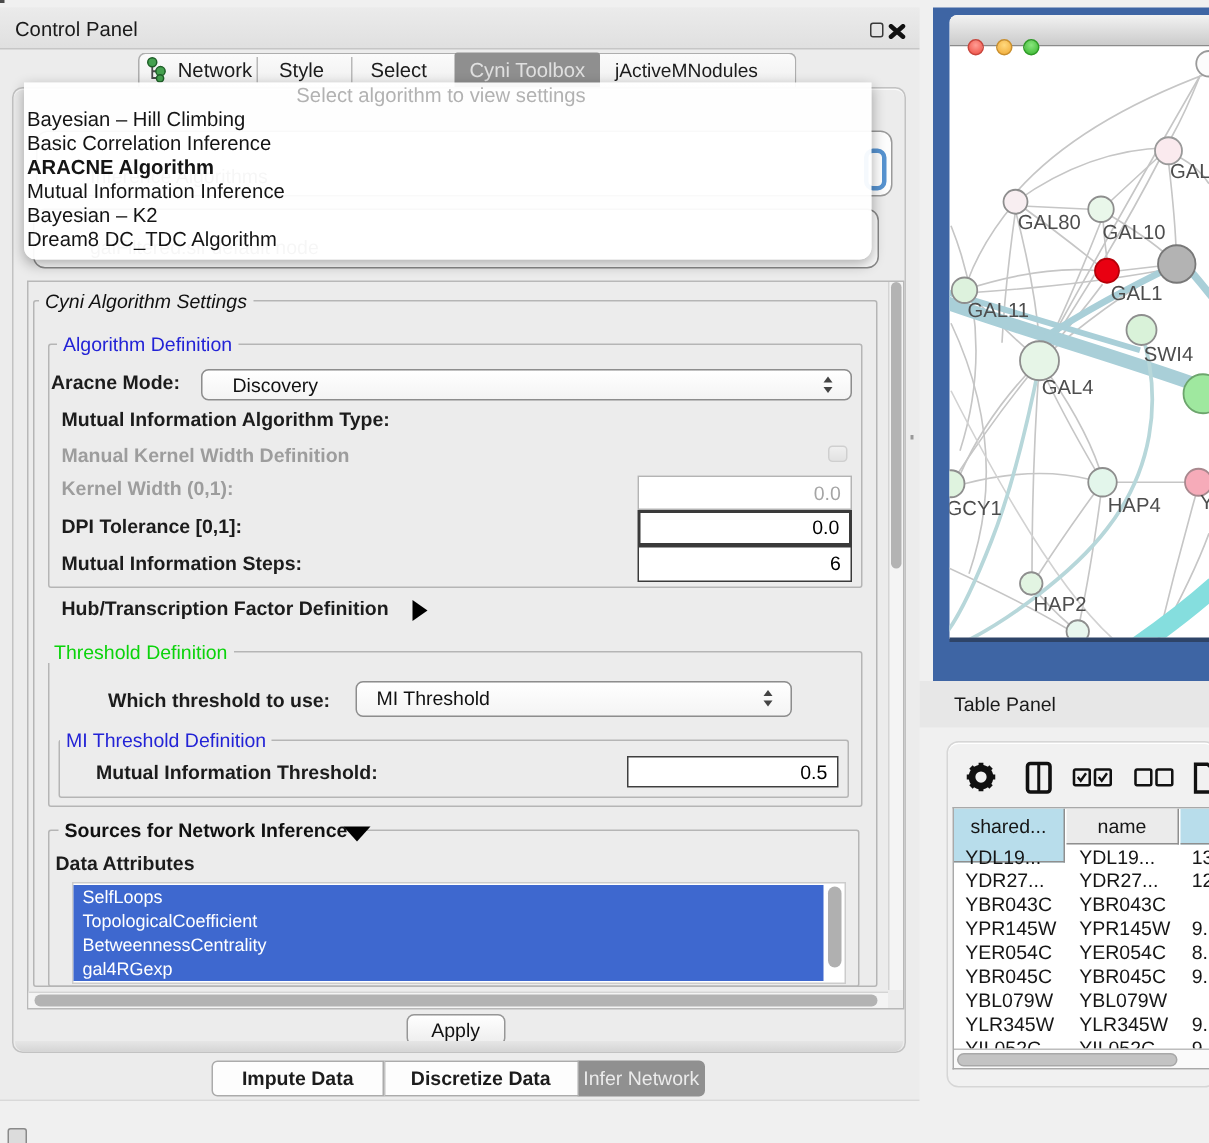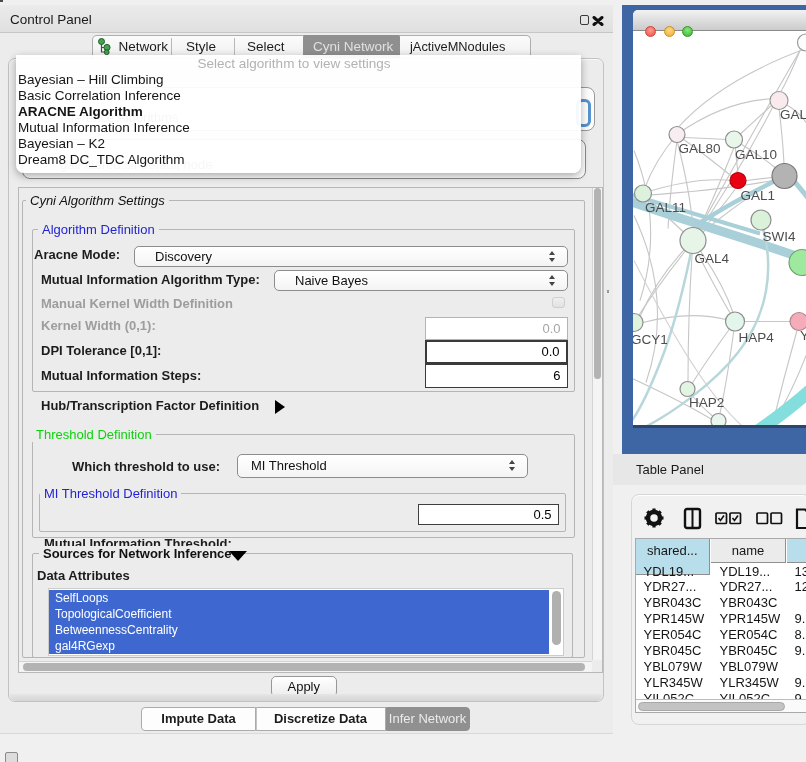--- a/index.html
+++ b/index.html
@@ -35,21 +35,21 @@
 
 <div class="abs" style="left:118.5px;top:38.5px;font-size:13.5px;color:#1c1c1c;">Network</div>
 <svg class="abs" style="left:96px;top:37px;" width="16" height="18" viewBox="0 0 16 18">
       <path d="M5.5 5 L5.5 15 L10 15 M5.5 10.5 L10 10.5" stroke="#4a4a4a" stroke-width="1.2" fill="none"></path>
       <circle cx="5.5" cy="4.5" r="3" fill="#45a14f" stroke="#1e5f28" stroke-width="1"></circle>
       <circle cx="11" cy="10.5" r="3.1" fill="#45a14f" stroke="#1e5f28" stroke-width="1"></circle>
       <circle cx="10.7" cy="15.2" r="2.4" fill="#45a14f" stroke="#1e5f28" stroke-width="1"></circle>
     </svg>
 <div class="abs" style="left:186px;top:38.5px;font-size:13.5px;color:#1c1c1c;">Style</div>
 <div class="abs" style="left:247px;top:38.5px;font-size:13.5px;color:#1c1c1c;">Select</div>
-<div class="abs" style="left:313px;top:38.5px;font-size:13.5px;color:#e0e0e0;">Cyni Network</div>
+<div class="abs" style="left:313px;top:38.5px;font-size:13.5px;color:#e0e0e0;">Cyni Toolbox</div>
 <div class="abs" style="left:410px;top:39px;font-size:12.8px;color:#1c1c1c;">jActiveMNodules</div>
 
 <div class="abs" style="left:8px;top:57.5px;width:595.5px;height:644px;background:#ececec;border:1px solid #c2c2c2;border-radius:7px;box-shadow:inset 0 1px 0 rgba(255,255,255,.7);"></div>
 
 <div class="abs" style="left:24px;top:87px;width:571px;height:44px;background:#fdfdfd;border:1px solid #9a9a9a;border-radius:8px;"></div>
 <div class="abs" style="left:576px;top:99px;width:15px;height:28px;border:3px solid #5793d0;border-radius:6px;background:#fff;"></div>
 <div class="abs" style="left:22px;top:139px;width:564px;height:40px;background:#fdfdfd;border:1px solid #8a8a8a;border-radius:8px;"></div>
 
 <div class="abs" style="left:17.5px;top:186.5px;width:585px;height:486px;background:#ececec;border:1px solid #b8b8b8;"></div>
 <div class="abs" style="left:592px;top:188px;width:10px;height:472px;background:#f4f4f4;border-left:1px solid #d4d4d4;"></div>
@@ -58,40 +58,39 @@
 <div class="abs" style="left:23px;top:663px;width:562px;height:8px;background:#b3b3b3;border-radius:4px;"></div>
 
 <div class="group" style="left:21.5px;top:200px;width:563px;height:458px;"></div>
 <div class="gtitle" style="left:26px;top:193px;color:#111;font-style:italic;">Cyni Algorithm Settings</div>
 
 <div class="group" style="left:32px;top:228.5px;width:543px;height:163px;"></div>
 <div class="gtitle" style="left:38px;top:222px;color:#2323d6;">Algorithm Definition</div>
 <div class="lbl" style="left:34px;top:247px;">Aracne Mode:</div>
 <div class="combo" style="left:134px;top:245.5px;width:433.5px;height:21px;padding-left:20px;">Discovery<span class="spin"></span></div>
 <div class="lbl" style="left:41px;top:272px;">Mutual Information Algorithm Type:</div>
-<div class="combo" style="left:274px;top:270px;width:293.5px;height:21px;padding-left:20px;">Naive Bayes<span class="spin"></span></div>
 <div class="glbl" style="left:41px;top:296px;">Manual Kernel Width Definition</div>
 <div class="abs" style="left:551.5px;top:296.5px;width:13px;height:11.5px;background:linear-gradient(#efefef,#e2e2e2);border:1px solid #cfcfcf;border-radius:3px;"></div>
 <div class="glbl" style="left:41px;top:318px;">Kernel Width (0,1):</div>
 <div class="inp" style="left:424.5px;top:316.5px;width:143px;height:23.5px;border:1px solid #b4b4b4;color:#a5a5a5;line-height:21.5px;">0.0</div>
 <div class="lbl" style="left:41px;top:343px;">DPI Tolerance [0,1]:</div>
 <div class="inp" style="left:424.5px;top:340px;width:143px;height:24px;border:2px solid #3a3a3a;color:#000;line-height:20px;">0.0</div>
 <div class="lbl" style="left:41px;top:368px;">Mutual Information Steps:</div>
 <div class="inp" style="left:424.5px;top:364px;width:143px;height:24px;border:1.5px solid #3a3a3a;color:#000;line-height:21px;">6</div>
 
 <div class="lbl" style="left:41px;top:398px;">Hub/Transcription Factor Definition</div>
 <div class="abs" style="left:274.5px;top:399.5px;width:0;height:0;border-top:7px solid transparent;border-bottom:7px solid transparent;border-left:10.5px solid #000;"></div>
 
 <div class="group" style="left:32px;top:434px;width:543px;height:104px;"></div>
 <div class="gtitle" style="left:32px;top:427px;color:#0bd30b;">Threshold Definition</div>
 <div class="lbl" style="left:72px;top:459px;">Which threshold to use:</div>
 <div class="combo" style="left:237px;top:454px;width:291px;height:23.5px;line-height:21.5px;padding-left:13px;">MI Threshold<span class="spin"></span></div>
 <div class="group" style="left:38.5px;top:492.5px;width:527px;height:39px;"></div>
 <div class="gtitle" style="left:40px;top:486px;color:#2323d6;">MI Threshold Definition</div>
-<div class="lbl" style="left:44px;top:507px;margin-top:29px;">Mutual Information Threshold:</div>
+<div class="lbl" style="left:64px;top:507px;">Mutual Information Threshold:</div>
 <div class="inp" style="left:417.5px;top:503.5px;width:141px;height:21px;border:1px solid #3f3f3f;color:#000;line-height:19px;">0.5</div>
 
 <div class="group" style="left:32px;top:552.5px;width:541px;height:105.5px;"></div>
 <div class="gtitle" style="left:39px;top:546px;color:#111;font-weight:bold;">Sources for Network Inference</div>
 <div class="abs" style="left:229px;top:550.5px;width:0;height:0;border-left:9.5px solid transparent;border-right:9.5px solid transparent;border-top:10px solid #000;"></div>
 <div class="lbl" style="left:37px;top:568px;">Data Attributes</div>
 <div class="abs" style="left:47.5px;top:588px;width:516.5px;height:68px;background:#fff;border:1px solid #ccc;"></div>
 <div class="abs" style="left:48.5px;top:590px;width:500px;height:64px;background:#3e68cf;"></div>
 <div class="abs" style="left:55px;top:590px;font-size:12px;color:#fff;line-height:16px;white-space:pre;">SelfLoops
 TopologicalCoefficient

